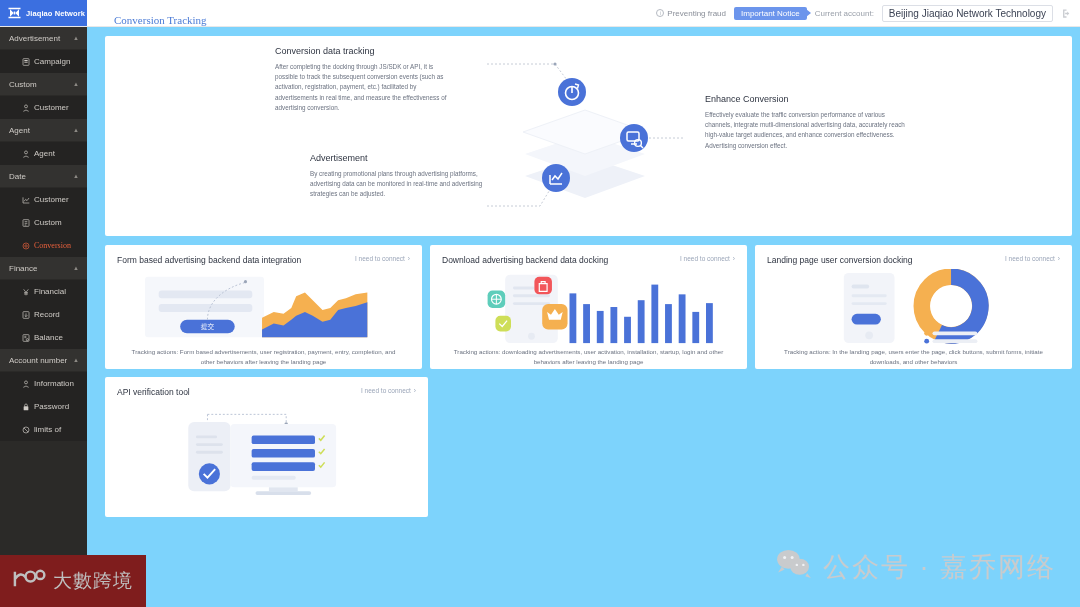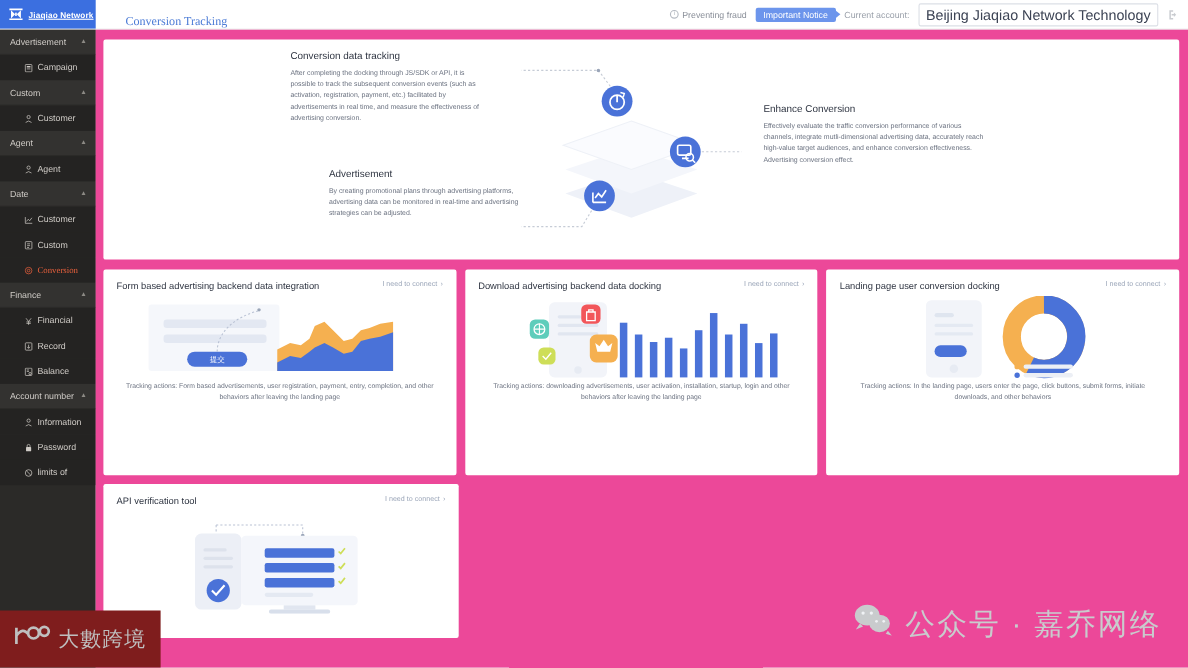--- a/index.html
+++ b/index.html
@@ -23,21 +23,21 @@
     background: #3b6fe0;
     display: flex; align-items: center; gap: 4px;
     padding-left: 7px;
   }
   .brand-mark {
     width: 15px; height: 14px; flex: 0 0 15px;
     display: flex; align-items: center; justify-content: center;
   }
   .brand-name {
     color: #ffffff; font-size: 7.5px; font-weight: bold;
-    letter-spacing: .1px; white-space: nowrap; text-decoration: underline;
+    letter-spacing: .1px; white-space: nowrap;
   }
   .page-title-wrap {
     display: flex; align-items: flex-end; padding-left: 27px; font-family: Liberation Serif, serif;
   }
   .page-title { font-size: 11px; color: #4b7bd6; }
   .topbar-right {
     margin-left: auto; display: flex; align-items: center; gap: 8px;
     padding-right: 8px; font-size: 8px; color: #8a8f99;
   }
   .tb-item { display: flex; align-items: center; gap: 3px; white-space: nowrap; }
@@ -53,21 +53,21 @@
   }
   .notice-caret {
     position: absolute; right: -4px; top: 50%; transform: translateY(-50%);
     width: 0; height: 0;
     border-top: 4px solid transparent; border-bottom: 4px solid transparent;
     border-left: 5px solid #6c95ec;
   }
   .acct-label { color: #9aa0aa; font-size: 8px; white-space: nowrap; }
   .acct-box {
     border: 1px solid #dcdfe6; border-radius: 2px;
-    padding: 2px 6px; font-size: 13px; color: #3c4354;
+    padding: 2px 6px; font-size: 10px; color: #3c4354;
     background: #fff; white-space: nowrap;
   }
   .logout-icon { width: 11px; height: 11px; opacity: .45; }
 
   
   .body-row { flex: 1 1 auto; display: flex; min-height: 0; }
 
   
   .sidebar {
     width: 87px; flex: 0 0 87px;
@@ -86,22 +86,22 @@
     padding-left: 22px; color: #cfcbc6; background: #242322;
     font-size: 8px;
   }
   .side-item.active { color: #e8603c; font-family: Liberation Serif, serif; }
   .side-item .ic { width: 8px; height: 8px; flex: 0 0 8px; display: block; }
   .side-item.active .ic { color: #e8603c; }
 
   
   .main {
     flex: 1 1 auto; min-width: 0;
-    background: #ec4899;
-    padding: 9px 8px 0 7px;
+    background: #7dd3fc;
+    padding: 9px 8px 0 18px;
     overflow: hidden; position: relative;
   }
   .panel {
     background: #ffffff; border-radius: 2px;
     position: relative;
   }
   .hero { height: 200px; margin-bottom: 9px; position: relative; overflow: hidden; }
 
   .hero-block { position: absolute; }
   .hb-title { font-size: 9px; color: #2f3542; margin-bottom: 6px; font-weight: 400; }
@@ -110,21 +110,21 @@
   .hero-b1 { left: 170px; top: 10px; width: 176px; }
   .hero-b2 { left: 205px; top: 117px; width: 180px; }
   .hero-b3 { left: 600px; top: 58px; width: 200px; }
 
   .hero-art { position: absolute; left: 380px; top: 20px; width: 200px; height: 160px; }
 
   
   .cards { display: flex; gap: 8px; margin-bottom: 8px; }
   .card {
     background: #fff; border-radius: 2px;
-    flex: 1 1 0; min-width: 0; height: 187px;
+    flex: 1 1 0; min-width: 0; height: 124px;
     position: relative; padding: 10px 12px 0 12px;
   }
   .card.solo { flex: 0 0 323px; height: 140px; }
   .card-head { display: flex; align-items: flex-start; }
   .card-title { font-size: 8.5px; color: #2f3542; }
   .card-link {
     margin-left: auto; font-size: 6.5px; color: #9aa5b8;
     display: flex; align-items: center; gap: 3px; white-space: nowrap;
   }
   .card-art {

